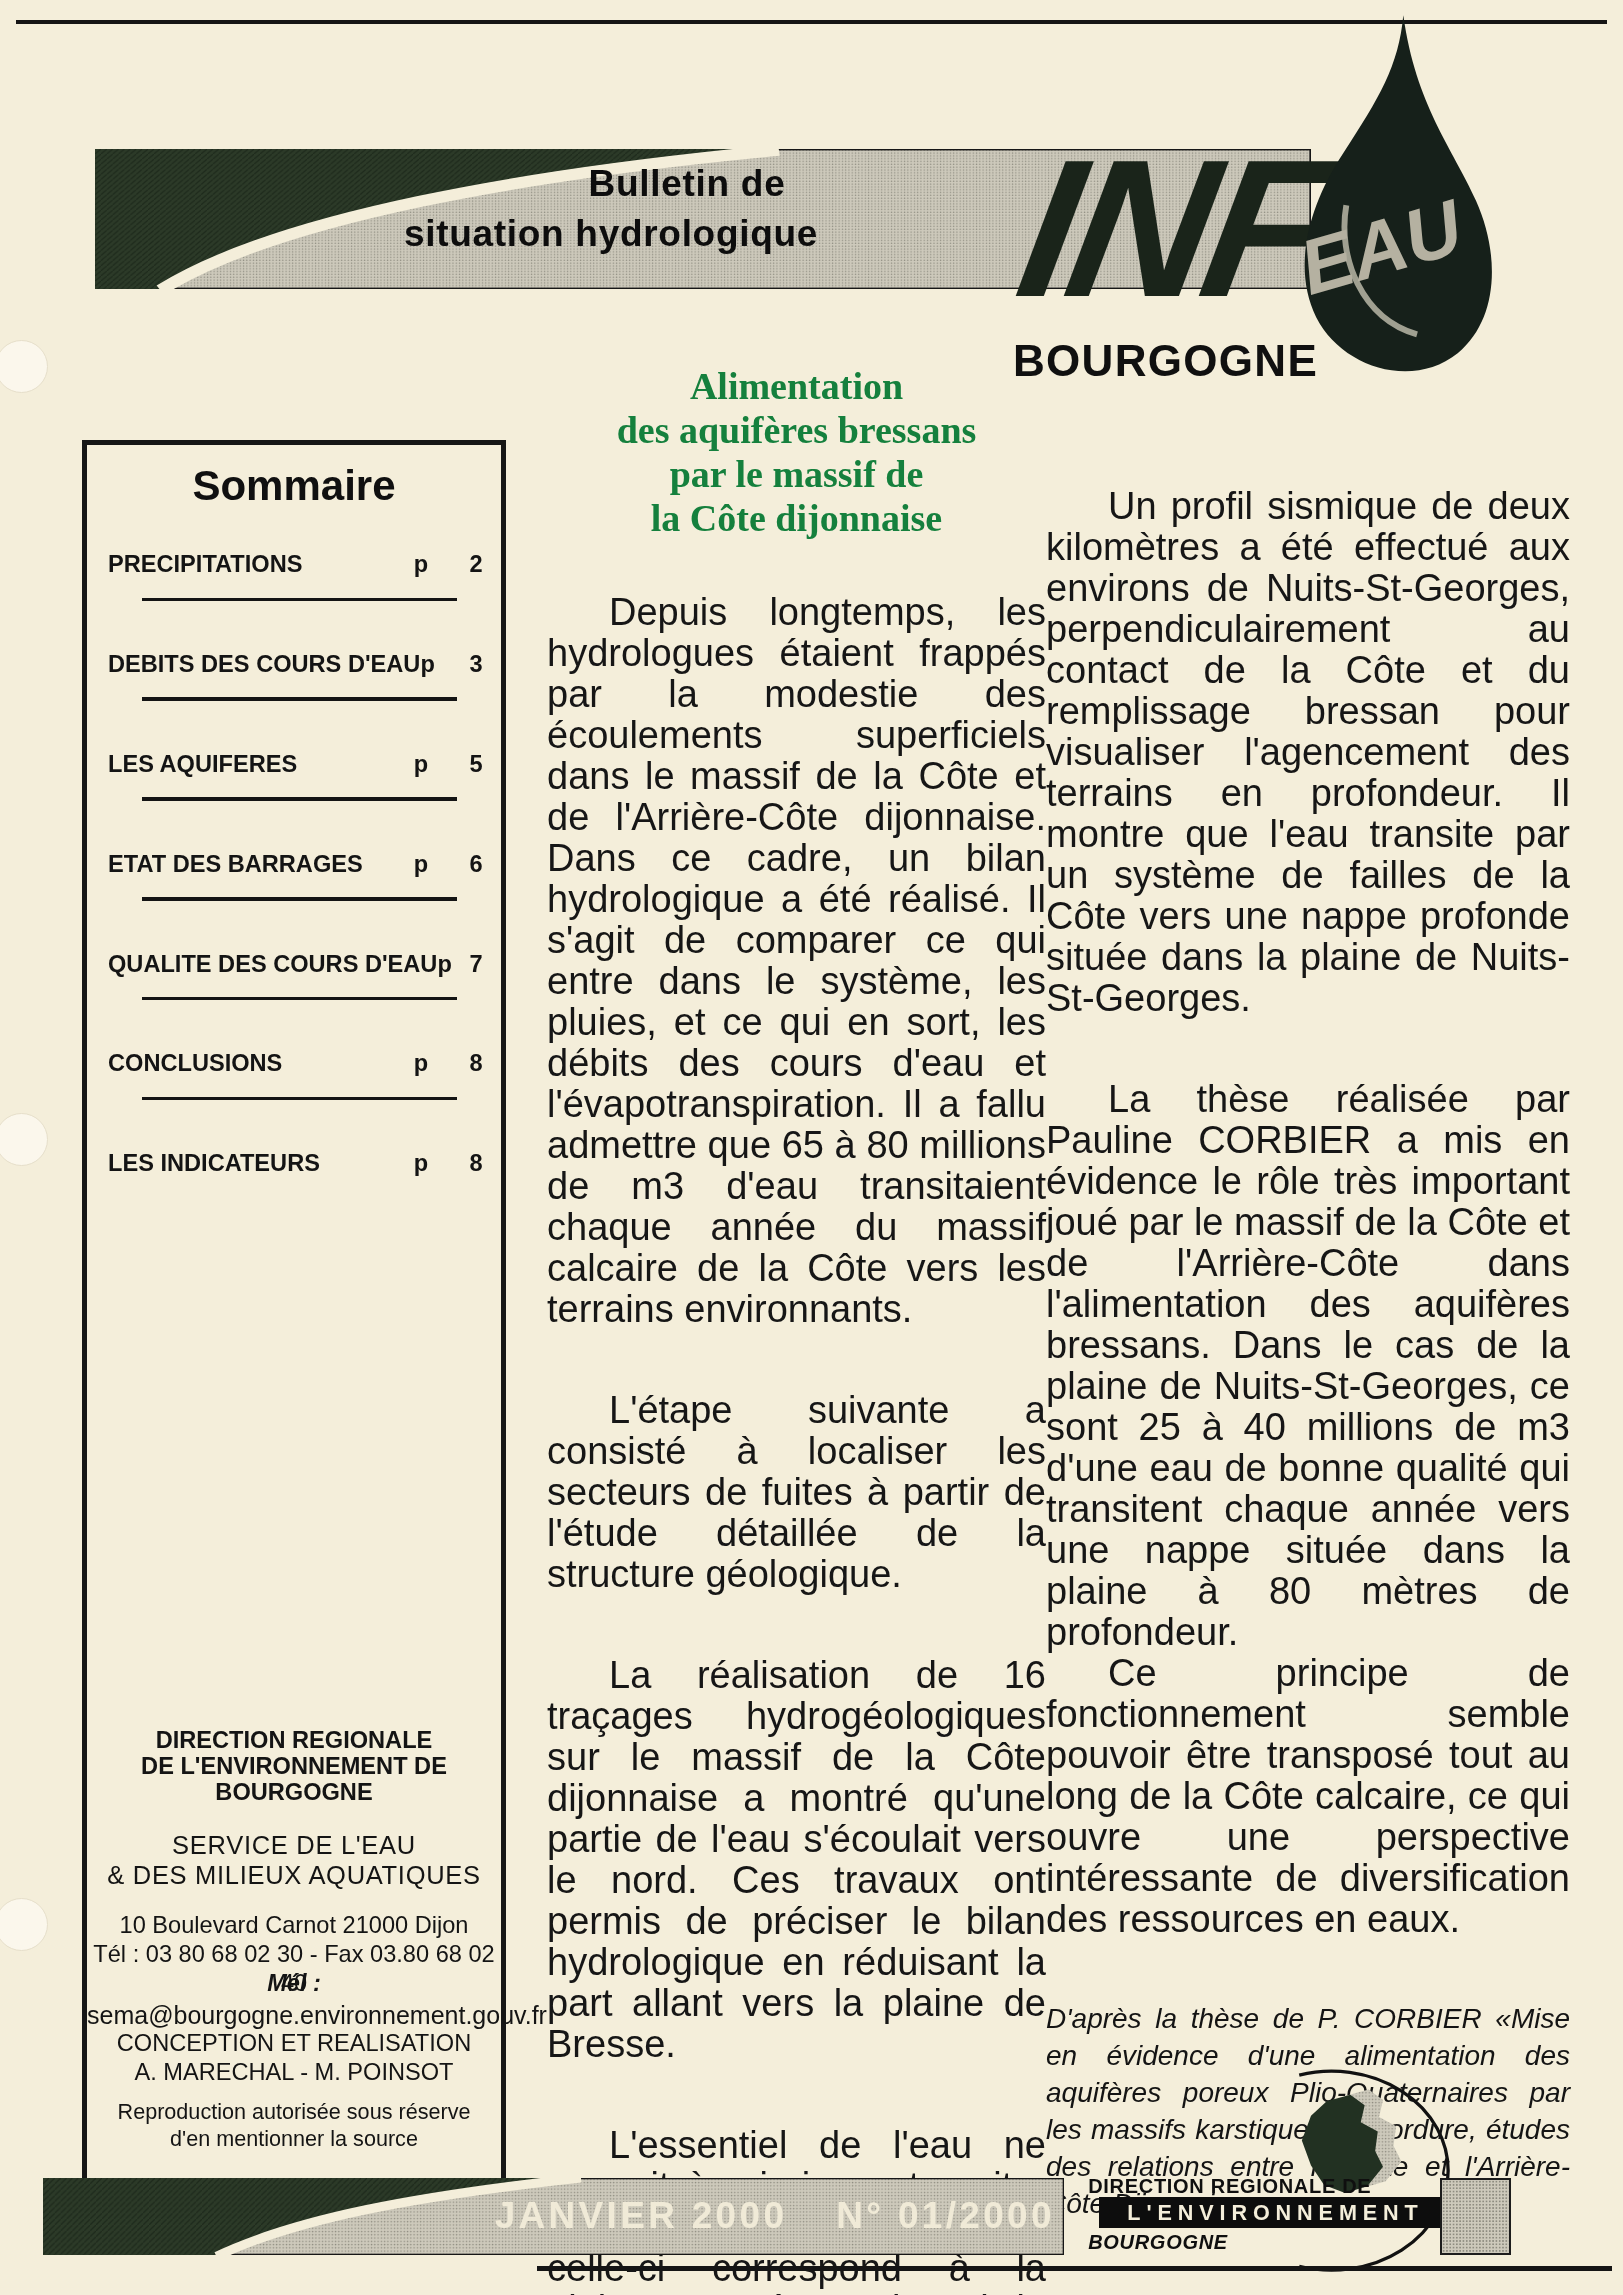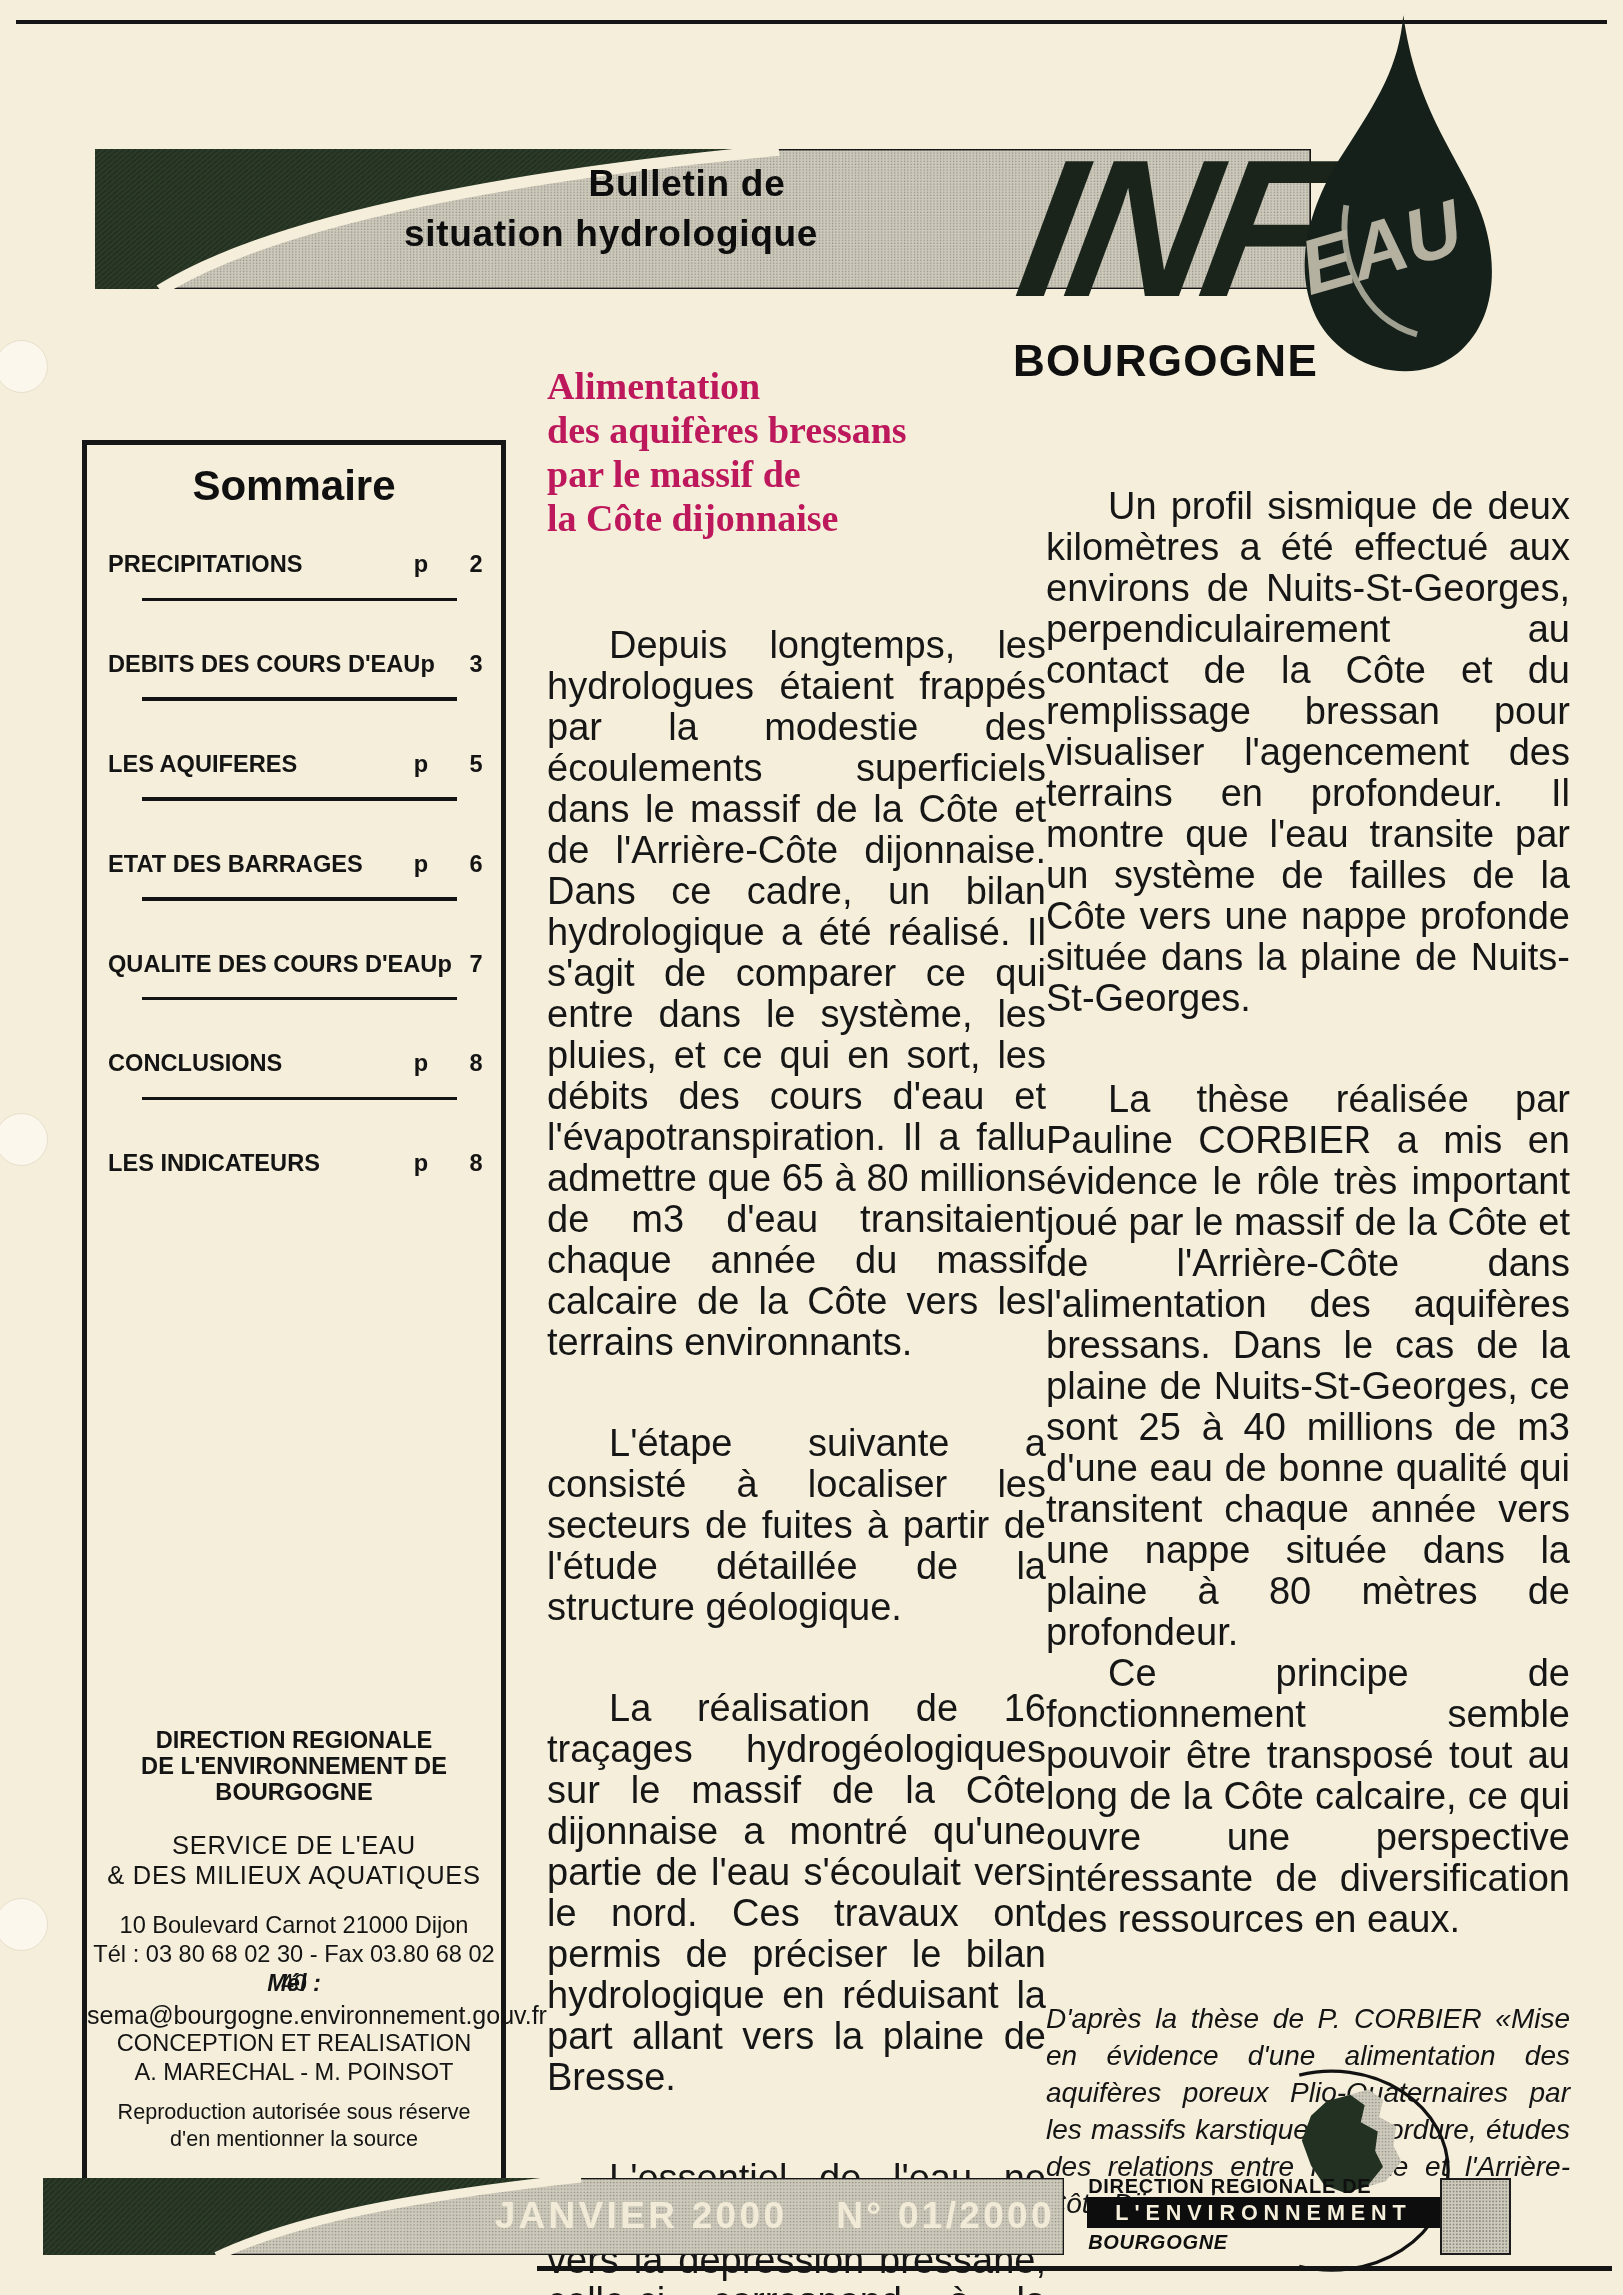--- a/index.html
+++ b/index.html
@@ -49,39 +49,39 @@
   .org-service{top:1386px;font-size:25.5px;line-height:29.5px;letter-spacing:0.7px;}
   .org-address{top:1466px;font-size:23.6px;line-height:29px;}
   .org-mail-label{top:1525px;font-size:23.6px;font-weight:bold;font-style:italic;}
   .org-email{top:1557px;font-size:25px;}
   .org-credits{top:1584px;font-size:23.6px;line-height:29px;}
   .org-notice{top:1653px;font-size:21.6px;line-height:27px;}
 
   
   .col-mid{position:absolute;left:547px;top:364px;width:499px;}
   .article-title{font-family:"Liberation Serif", serif;font-weight:bold;
-    font-size:38px;line-height:44px;text-align:left;color:#be185d;margin:0 0 85px 0;}
+    font-size:38px;line-height:44px;text-align:center;color:#15803d;margin:0 0 52px 0;}
   .body-par{font-size:38px;line-height:41px;text-align:justify;
     text-indent:62px;margin:0 0 60px 0;color:#161616;}
   .body-par.tight{margin-bottom:0;}
   .col-right{position:absolute;left:1046px;top:486px;width:524px;}
   .citation{font-style:italic;font-size:28px;line-height:37px;text-align:justify;
     margin-top:60px;color:#141414;}
 
   
   .footer-band{position:absolute;left:43px;top:2178px;width:1021px;height:77px;}
   .footer-band svg{display:block;width:100%;height:100%;}
   .footer-issue{position:absolute;right:9.2px;top:17px;display:flex;gap:49px;
     font-weight:bold;font-size:37px;letter-spacing:3.3px;color:#f0ead7;white-space:nowrap;}
 
   .diren-logo{position:absolute;left:1083px;top:2062px;width:439px;height:216px;}
   .diren-logo svg.ring{position:absolute;left:0;top:0;width:439px;height:216px;}
   .diren-l1{position:absolute;left:5.2px;top:113px;font-size:20px;font-weight:bold;
     letter-spacing:0.7px;color:#0f0f0f;white-space:nowrap;}
-  .diren-bar{position:absolute;left:4px;top:135px;width:353px;height:31px;background:#0d0d0d;
+  .diren-bar{position:absolute;left:16px;top:135px;width:353px;height:31px;background:#0d0d0d;
     display:flex;align-items:center;justify-content:center;}
   .diren-bar span{color:#f4eeda;font-weight:bold;font-size:21.6px;letter-spacing:5.9px;white-space:nowrap;}
   .diren-l3{position:absolute;left:5.2px;top:169px;font-size:20px;font-weight:bold;
     font-style:italic;letter-spacing:0.7px;color:#0f0f0f;white-space:nowrap;}
 
   .footer-gray-rect{position:absolute;left:1440px;top:2178px;width:71px;height:77px;
     border:2.6px solid #1c1c1c;box-sizing:border-box;
     background-color:#cdc9bb;
     background-image:radial-gradient(#8e8c80 0.8px, transparent 0.9px);
     background-size:3.3px 3.3px;}

